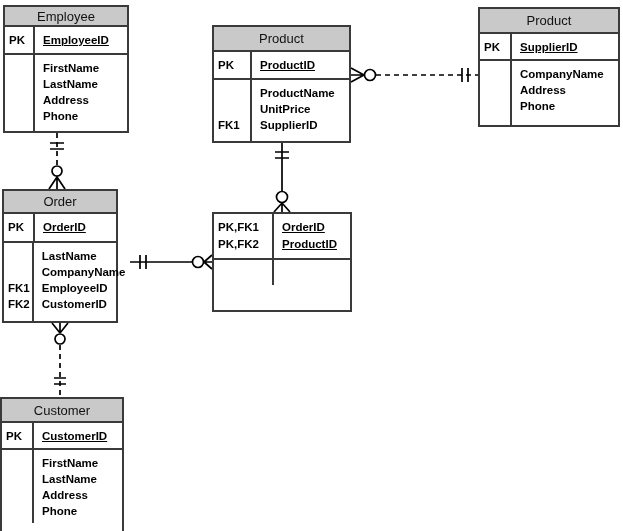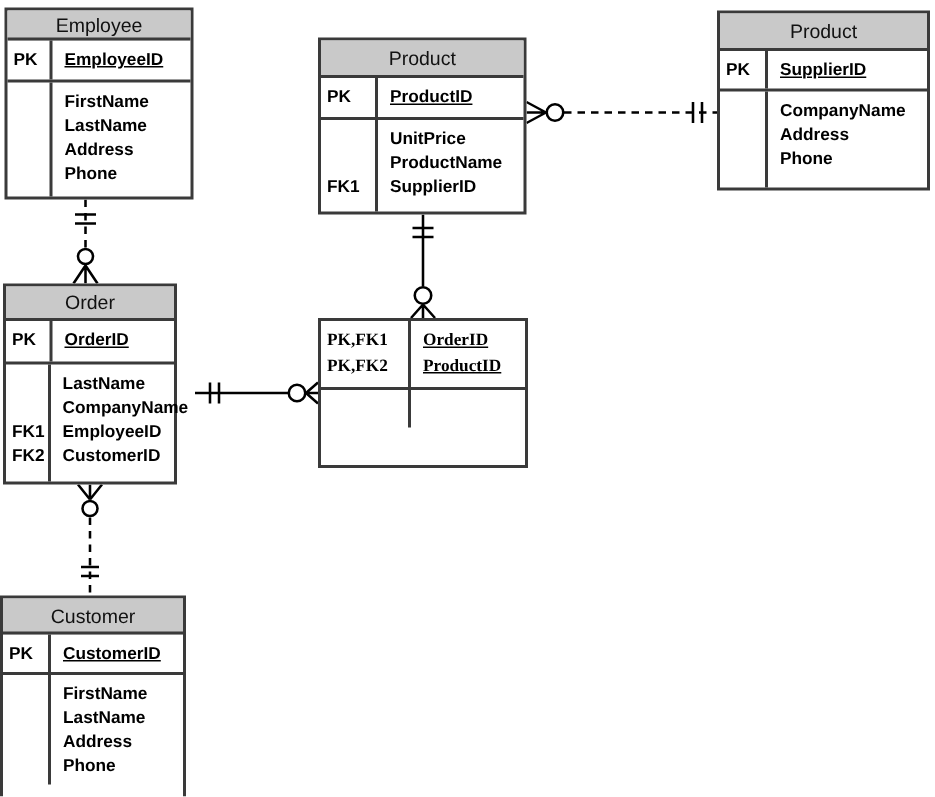--- a/index.html
+++ b/index.html
@@ -23,21 +23,21 @@
     font-size:13px;color:#111;box-sizing:border-box;
   }
   .sec{display:flex;border-bottom:2px solid var(--border);box-sizing:border-box;}
   .sec.last{border-bottom:none;}
   .kcol{border-right:2px solid var(--border);padding:5px 2px 0 4px;box-sizing:border-box;}
   .fcol{flex:1;padding:5px 4px 0 8px;box-sizing:border-box;}
   .ln{
     font-weight:bold;font-size:11.5px;line-height:16px;min-height:16px;
     white-space:nowrap;color:#000;
   }
-  .ln.tight{line-height:17px;min-height:17px;font-family:Liberation Serif, serif;}
+  .ln.tight{line-height:17px;min-height:17px;}
   .keyfield{text-decoration:underline;}
   svg .solid{stroke:var(--line);stroke-width:1.7;fill:none;}
   svg .dash{stroke:var(--line);stroke-width:1.7;fill:none;stroke-dasharray:5 4;}
   svg .node{stroke:var(--line);stroke-width:1.7;fill:#ffffff;}
 </style>
 </head>
 <body>
 
 <div class="canvas">
 
@@ -115,22 +115,22 @@
         <div class="ln keyfield">ProductID</div>
       </div>
     </div>
     <div class="sec last" style="height:61px">
       <div class="kcol" style="width:38px">
         <div class="ln"></div>
         <div class="ln"></div>
         <div class="ln">FK1</div>
       </div>
       <div class="fcol">
+        <div class="ln">ProductName</div>
         <div class="ln">UnitPrice</div>
-        <div class="ln">ProductName</div>
         <div class="ln">SupplierID</div>
       </div>
     </div>
   </div>
 
   <div class="tbl" style="left:478px;top:7px;width:142px;height:120px">
     <div class="hdr" style="height:25px">Product</div>
     <div class="sec" style="height:27px">
       <div class="kcol" style="width:32px">
         <div class="ln">PK</div>

